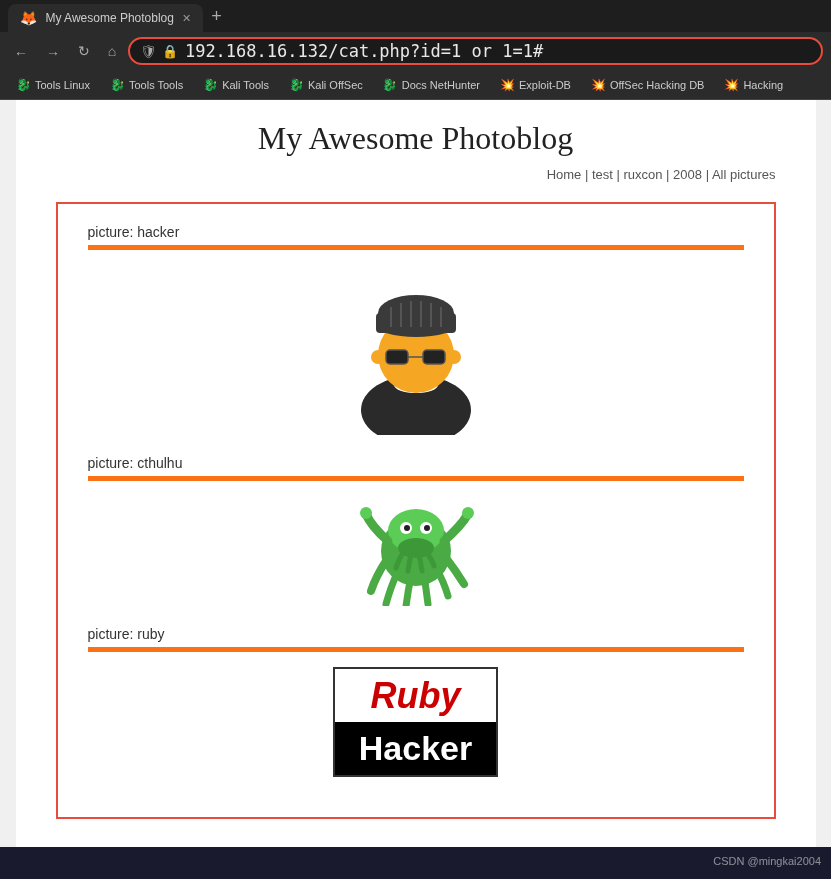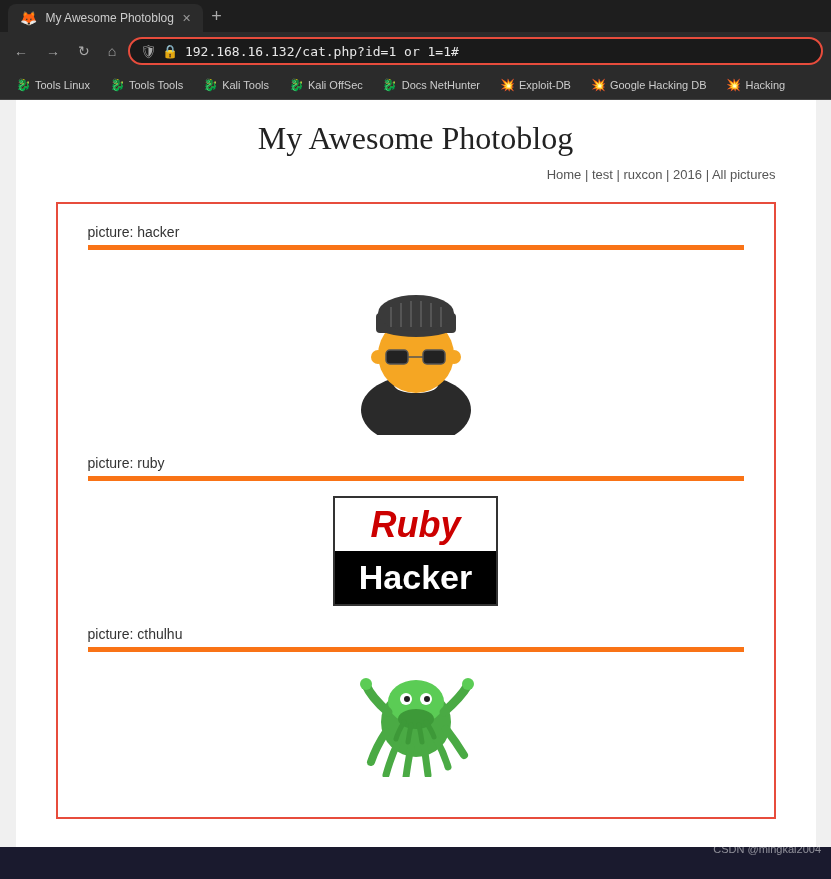--- a/index.html
+++ b/index.html
@@ -80,21 +80,21 @@
       background: #1a1a1a;
       border: 2px solid #e74c3c;
       border-radius: 20px;
       padding: 3px 10px;
       gap: 6px;
       height: 28px;
     }
 
     .address-text {
       color: #e8e8e8;
-      font-size: 13px;
+      font-size: 17px;
       font-family: monospace;
     }
 
     .shield-icon {
       color: #aaa;
       font-size: 13px;
     }
 
     
     .bookmarks-bar {
@@ -209,21 +209,21 @@
 
     .hacker-text {
       font-size: 34px;
       font-weight: bold;
       color: white;
       font-family: Arial, sans-serif;
     }
 
     .watermark {
       position: fixed;
-      bottom: 24px;
+      bottom: 12px;
       right: 10px;
       color: rgba(255,255,255,0.5);
       font-size: 11px;
     }
 
     .section-divider {
       margin-bottom: 20px;
     }
   </style>
 </head>
@@ -274,36 +274,36 @@
     <div class="bookmark-item">
       <span style="font-size:12px;">🐉</span>
       <span>Docs NetHunter</span>
     </div>
     <div class="bookmark-item">
       <span style="font-size:12px;">💥</span>
       <span>Exploit-DB</span>
     </div>
     <div class="bookmark-item">
       <span style="font-size:12px;">💥</span>
-      <span>Google Hacking DB</span>
+      <span>OffSec Hacking DB</span>
     </div>
     <div class="bookmark-item">
       <span style="font-size:12px;">💥</span>
       <span>Hacking</span>
     </div>
   </div>
 </div>
 
 <div class="page-content">
   <div class="page-inner">
 
     <h1 class="page-title">My Awesome Photoblog</h1>
 
     <div class="page-nav">
-      <span>Home | test | ruxcon | 2016 | All pictures</span>
+      <span>Home | test | ruxcon | 2008 | All pictures</span>
     </div>
 
     <div class="content-box">
 
       <div class="section-divider">
         <div class="picture-label">picture: hacker</div>
         <div class="picture-container">
 
           <svg width="150" height="170" viewBox="0 0 150 170">
 
@@ -326,73 +326,73 @@
             <line x1="90" y1="38" x2="90" y2="62" stroke="#555" stroke-width="2"></line>
             <line x1="100" y1="42" x2="100" y2="62" stroke="#555" stroke-width="2"></line>
 
             <rect x="45" y="85" width="22" height="14" rx="4" fill="#222" stroke="#555" stroke-width="1.5"></rect>
             <rect x="82" y="85" width="22" height="14" rx="4" fill="#222" stroke="#555" stroke-width="1.5"></rect>
             <line x1="67" y1="92" x2="82" y2="92" stroke="#555" stroke-width="1.5"></line>
 
             <circle cx="37" cy="92" r="7" fill="#f5a623"></circle>
 
             <circle cx="113" cy="92" r="7" fill="#f5a623"></circle>
+          </svg>
+        </div>
+      </div>
+
+      <div class="section-divider">
+        <div class="picture-label">picture: cthulhu</div>
+        <div class="picture-container">
+
+          <svg width="120" height="110" viewBox="0 0 120 110">
+
+            <ellipse cx="60" cy="55" rx="35" ry="35" fill="#4aaa44"></ellipse>
+
+            <ellipse cx="60" cy="35" rx="28" ry="22" fill="#5bcc55"></ellipse>
+
+            <circle cx="50" cy="32" r="6" fill="white"></circle>
+            <circle cx="70" cy="32" r="6" fill="white"></circle>
+            <circle cx="51" cy="32" r="3" fill="#222"></circle>
+            <circle cx="71" cy="32" r="3" fill="#222"></circle>
+
+            <ellipse cx="60" cy="52" rx="18" ry="10" fill="#3d9938"></ellipse>
+
+            <path d="M30 65 Q20 80 15 95" stroke="#4aaa44" stroke-width="8" fill="none" stroke-linecap="round"></path>
+            <path d="M42 75 Q35 90 30 108" stroke="#4aaa44" stroke-width="7" fill="none" stroke-linecap="round"></path>
+            <path d="M55 80 Q52 95 50 110" stroke="#4aaa44" stroke-width="7" fill="none" stroke-linecap="round"></path>
+            <path d="M68 78 Q70 93 72 108" stroke="#4aaa44" stroke-width="7" fill="none" stroke-linecap="round"></path>
+            <path d="M80 72 Q88 86 92 100" stroke="#4aaa44" stroke-width="7" fill="none" stroke-linecap="round"></path>
+            <path d="M90 62 Q100 75 108 88" stroke="#4aaa44" stroke-width="8" fill="none" stroke-linecap="round"></path>
+
+            <path d="M32 45 Q15 30 10 18" stroke="#4aaa44" stroke-width="9" fill="none" stroke-linecap="round"></path>
+            <path d="M88 45 Q105 30 112 18" stroke="#4aaa44" stroke-width="9" fill="none" stroke-linecap="round"></path>
+
+            <circle cx="10" cy="17" r="6" fill="#5bcc55"></circle>
+            <circle cx="112" cy="17" r="6" fill="#5bcc55"></circle>
+
+            <path d="M48 55 Q42 65 40 72" stroke="#3d9938" stroke-width="5" fill="none" stroke-linecap="round"></path>
+            <path d="M55 58 Q53 68 52 75" stroke="#3d9938" stroke-width="5" fill="none" stroke-linecap="round"></path>
+            <path d="M63 58 Q65 68 66 75" stroke="#3d9938" stroke-width="5" fill="none" stroke-linecap="round"></path>
+            <path d="M70 55 Q76 64 78 70" stroke="#3d9938" stroke-width="5" fill="none" stroke-linecap="round"></path>
           </svg>
         </div>
       </div>
 
       <div class="section-divider">
         <div class="picture-label">picture: ruby</div>
         <div class="picture-container">
           <div class="ruby-hacker-img">
             <div class="ruby-top">
               <span class="ruby-text">Ruby</span>
             </div>
             <div class="hacker-bottom">
               <span class="hacker-text">Hacker</span>
             </div>
           </div>
         </div>
       </div>
 
-      <div class="section-divider">
-        <div class="picture-label">picture: cthulhu</div>
-        <div class="picture-container">
-
-          <svg width="120" height="110" viewBox="0 0 120 110">
-
-            <ellipse cx="60" cy="55" rx="35" ry="35" fill="#4aaa44"></ellipse>
-
-            <ellipse cx="60" cy="35" rx="28" ry="22" fill="#5bcc55"></ellipse>
-
-            <circle cx="50" cy="32" r="6" fill="white"></circle>
-            <circle cx="70" cy="32" r="6" fill="white"></circle>
-            <circle cx="51" cy="32" r="3" fill="#222"></circle>
-            <circle cx="71" cy="32" r="3" fill="#222"></circle>
-
-            <ellipse cx="60" cy="52" rx="18" ry="10" fill="#3d9938"></ellipse>
-
-            <path d="M30 65 Q20 80 15 95" stroke="#4aaa44" stroke-width="8" fill="none" stroke-linecap="round"></path>
-            <path d="M42 75 Q35 90 30 108" stroke="#4aaa44" stroke-width="7" fill="none" stroke-linecap="round"></path>
-            <path d="M55 80 Q52 95 50 110" stroke="#4aaa44" stroke-width="7" fill="none" stroke-linecap="round"></path>
-            <path d="M68 78 Q70 93 72 108" stroke="#4aaa44" stroke-width="7" fill="none" stroke-linecap="round"></path>
-            <path d="M80 72 Q88 86 92 100" stroke="#4aaa44" stroke-width="7" fill="none" stroke-linecap="round"></path>
-            <path d="M90 62 Q100 75 108 88" stroke="#4aaa44" stroke-width="8" fill="none" stroke-linecap="round"></path>
-
-            <path d="M32 45 Q15 30 10 18" stroke="#4aaa44" stroke-width="9" fill="none" stroke-linecap="round"></path>
-            <path d="M88 45 Q105 30 112 18" stroke="#4aaa44" stroke-width="9" fill="none" stroke-linecap="round"></path>
-
-            <circle cx="10" cy="17" r="6" fill="#5bcc55"></circle>
-            <circle cx="112" cy="17" r="6" fill="#5bcc55"></circle>
-
-            <path d="M48 55 Q42 65 40 72" stroke="#3d9938" stroke-width="5" fill="none" stroke-linecap="round"></path>
-            <path d="M55 58 Q53 68 52 75" stroke="#3d9938" stroke-width="5" fill="none" stroke-linecap="round"></path>
-            <path d="M63 58 Q65 68 66 75" stroke="#3d9938" stroke-width="5" fill="none" stroke-linecap="round"></path>
-            <path d="M70 55 Q76 64 78 70" stroke="#3d9938" stroke-width="5" fill="none" stroke-linecap="round"></path>
-          </svg>
-        </div>
-      </div>
-
     </div>
   </div>
 </div>
 
 <div class="watermark">CSDN  @mingkai2004</div>
 
 </body></html>

